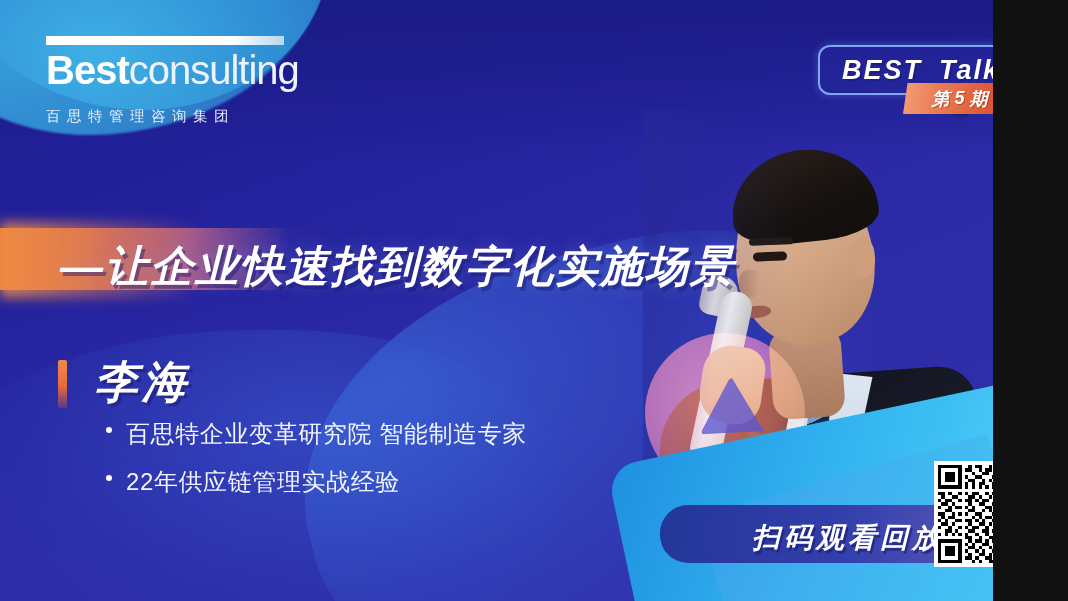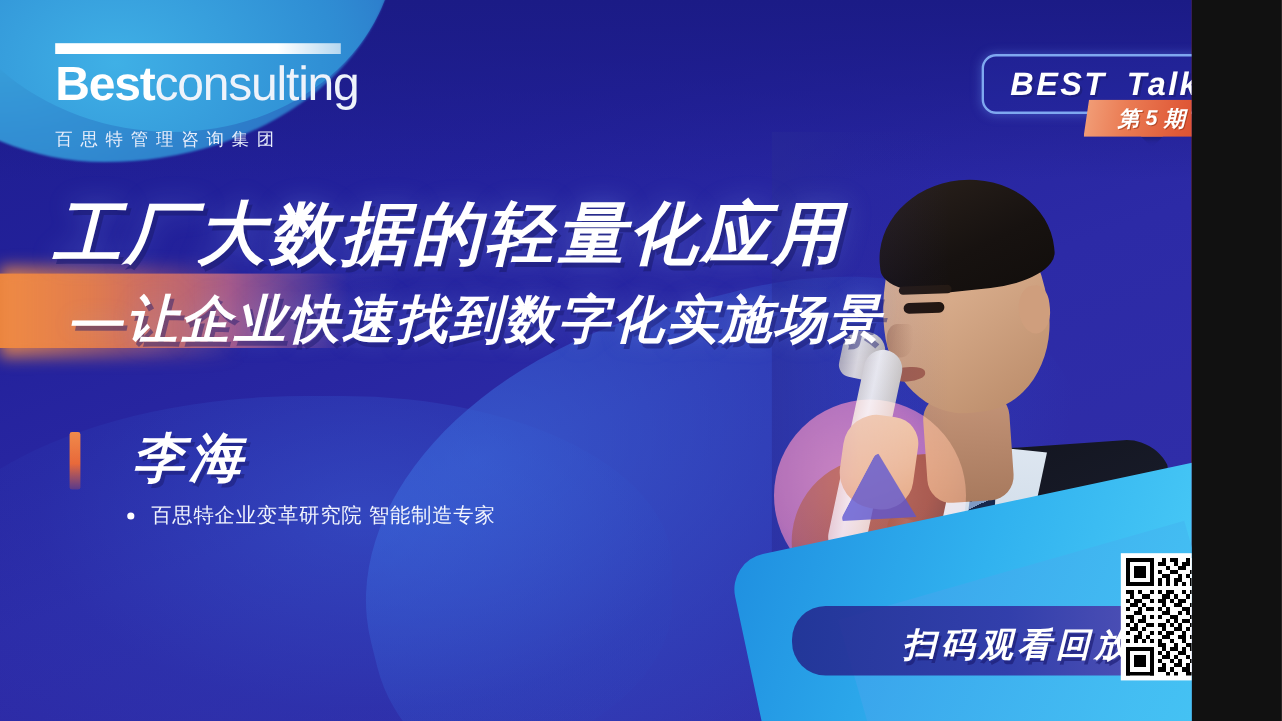--- a/index.html
+++ b/index.html
@@ -348,40 +348,40 @@
   .name-accent {
     position: absolute;
     left: 58px; top: 360px;
     width: 9px; height: 48px;
     background: linear-gradient(180deg, #f08a4a 0%, #e8693a 55%, rgba(225,90,60,0.25) 100%);
     border-radius: 2px;
     filter: blur(0.4px);
   }
   .name {
     position: absolute;
-    left: 110px; top: 353px;
+    left: 94px; top: 353px;
     font-size: 44px;
     font-weight: 700;
     font-style: italic;
     color: #ffffff;
     letter-spacing: 4px;
     text-shadow: 3px 3px 0 rgba(25,25,110,0.5);
   }
   .bullets {
     position: absolute;
     left: 106px; top: 418px;
     list-style: none;
     margin: 0;
     padding: 0;
   }
   .bullets li {
     position: relative;
     padding-left: 20px;
     margin-bottom: 16px;
-    font-size: 17px;
+    font-size: 24px;
     color: #f1f4fd;
     letter-spacing: 0.6px;
     white-space: nowrap;
   }
   .bullets li::before {
     content: "";
     position: absolute;
     left: 0; top: 9px;
     width: 6px; height: 6px;
     border-radius: 50%;
@@ -467,27 +467,27 @@
       <span>Talk</span>
     </div>
   </div>
   <div class="ribbon"></div>
   <div class="ribbon-text">
     <span>第</span>
     <span>5</span>
     <span>期</span>
   </div>
 
-  <div class="title-main">工厂大数据的轻量化应用</div>
   <div class="title-sub">—让企业快速找到数字化实施场景</div>
 
   <div class="name-accent"></div>
   <div class="name">李海</div>
   <ul class="bullets">
     <li>百思特企业变革研究院 智能制造专家</li>
+    <li>22年供应链管理实战经验</li>
   </ul>
 
   <div class="corner-cyan"></div>
   <div class="corner-cyan2"></div>
 
   <div class="cta-bar"></div>
   <div class="cta-text">扫码观看回放</div>
 
   <div class="qr">
     <svg viewBox="0 0 29 29" shape-rendering="crispEdges">

